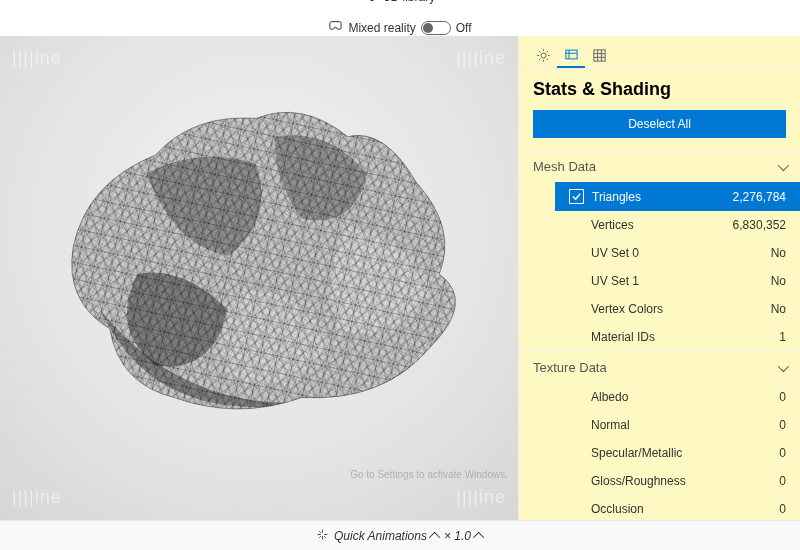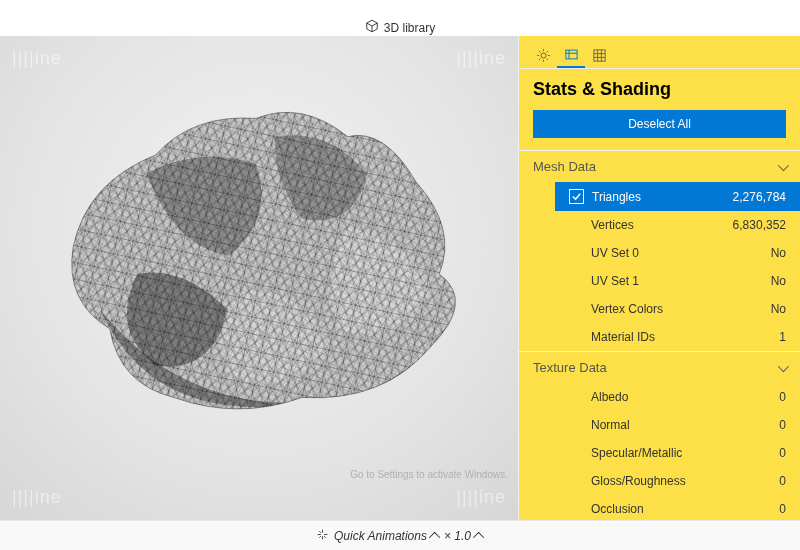--- a/index.html
+++ b/index.html
@@ -17,21 +17,21 @@
 
 .watermark { position: absolute; color: rgba(255,255,255,0.5); font-size: 18px; letter-spacing: 1px; pointer-events: none; }
 .wm-tl { top: 12px; left: 12px; }
 .wm-tr { top: 12px; right: 12px; }
 .wm-bl { bottom: 12px; left: 12px; }
 .wm-br { bottom: 12px; right: 12px; }
 
 .activate { position: absolute; right: 10px; bottom: 40px; color: #9a9a9a; font-size: 14px; text-align: right; pointer-events: none; }
 .activate .sub { font-size: 10px; color: #b0b0b0; margin-top: 28px; }
 
-.sidepanel { width: 282px; background: #fde047; border-left: 1px solid #eee; display: flex; flex-direction: column; overflow-y: auto; font-size: 12px; }
+.sidepanel { width: 282px; background: #fef9c3; border-left: 1px solid #eee; display: flex; flex-direction: column; overflow-y: auto; font-size: 12px; }
 .tabs { display: flex; gap: 0; padding: 6px 10px 0 10px; border-bottom: 1px solid #eee; }
 .tab { width: 28px; height: 26px; display: flex; align-items: center; justify-content: center; cursor: pointer; color: #666; }
 .tab.active { border-bottom: 2px solid #0078d4; color: #0078d4; }
 
 .panel-title { font-size: 18px; font-weight: 600; padding: 10px 14px 10px 14px; }
 
 .deselect { margin: 0 14px 12px 14px; background: #0078d4; color: #fff; border: none; padding: 7px 0; font-size: 12px; cursor: pointer; }
 
 .section-hdr { display: flex; justify-content: space-between; align-items: center; padding: 8px 14px; color: #555; font-size: 13px; cursor: pointer; border-top: 1px solid #f0f0f0; }
 
@@ -55,20 +55,32 @@
 <body>
 
 <div class="topbar">
   <span class="tr-item">
     <span>
       <svg width="14" height="14" viewBox="0 0 24 24" fill="none" stroke="currentColor" stroke-width="1.6">
           <path d="M12 2 L21 7 L21 17 L12 22 L3 17 L3 7 Z M3 7 L12 12 L21 7 M12 12 L12 22"></path>
         </svg>
     </span>
     <span>3D library</span>
+  </span>
+  <span class="tr-item">
+    <span>
+      <svg width="15" height="14" viewBox="0 0 24 20" fill="none" stroke="currentColor" stroke-width="1.6">
+          <path d="M3 6 Q3 3 6 3 L18 3 Q21 3 21 6 L21 13 Q21 15 19 15 L15 15 L13 12 L11 12 L9 15 L5 15 Q3 15 3 13 Z"></path>
+        </svg>
+    </span>
+    <span>Mixed reality</span>
+    <span class="toggle">
+        <span class="knob"></span>
+      </span>
+    <span>Off</span>
   </span>
 </div>
 
 <div class="main">
   <div class="viewport">
     <svg viewBox="0 0 566 484" preserveAspectRatio="xMidYMid meet">
       <defs>
         <clipPath id="rock">
           <path d="M120 320 Q70 290 80 230 Q95 160 170 130 Q210 85 280 90 Q330 70 380 110 Q420 100 455 160 Q500 210 480 260 Q520 290 470 340 Q420 400 330 395 Q260 420 190 395 Q130 380 120 320 Z"></path>
         </clipPath>

